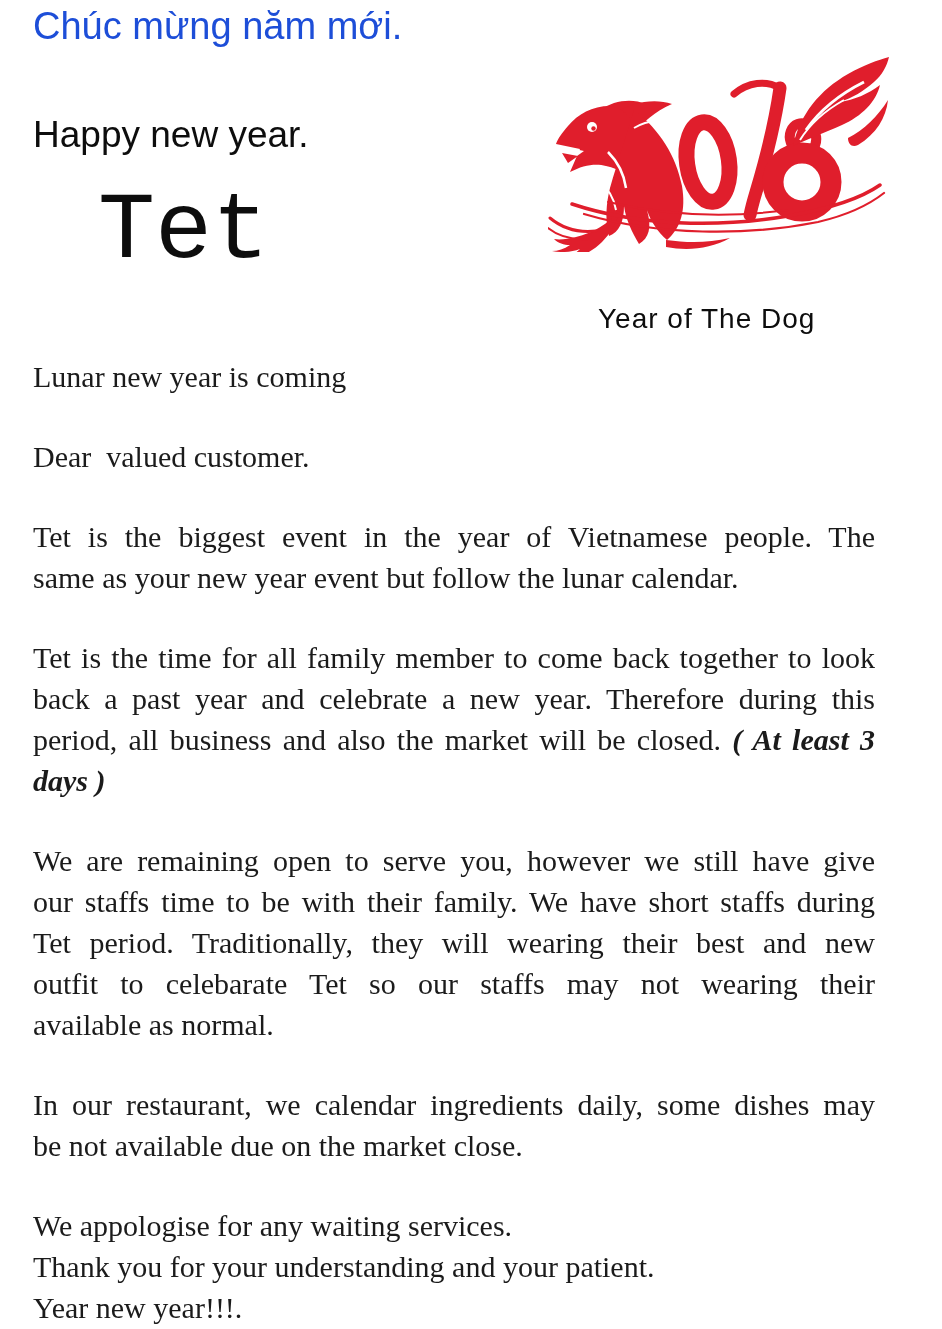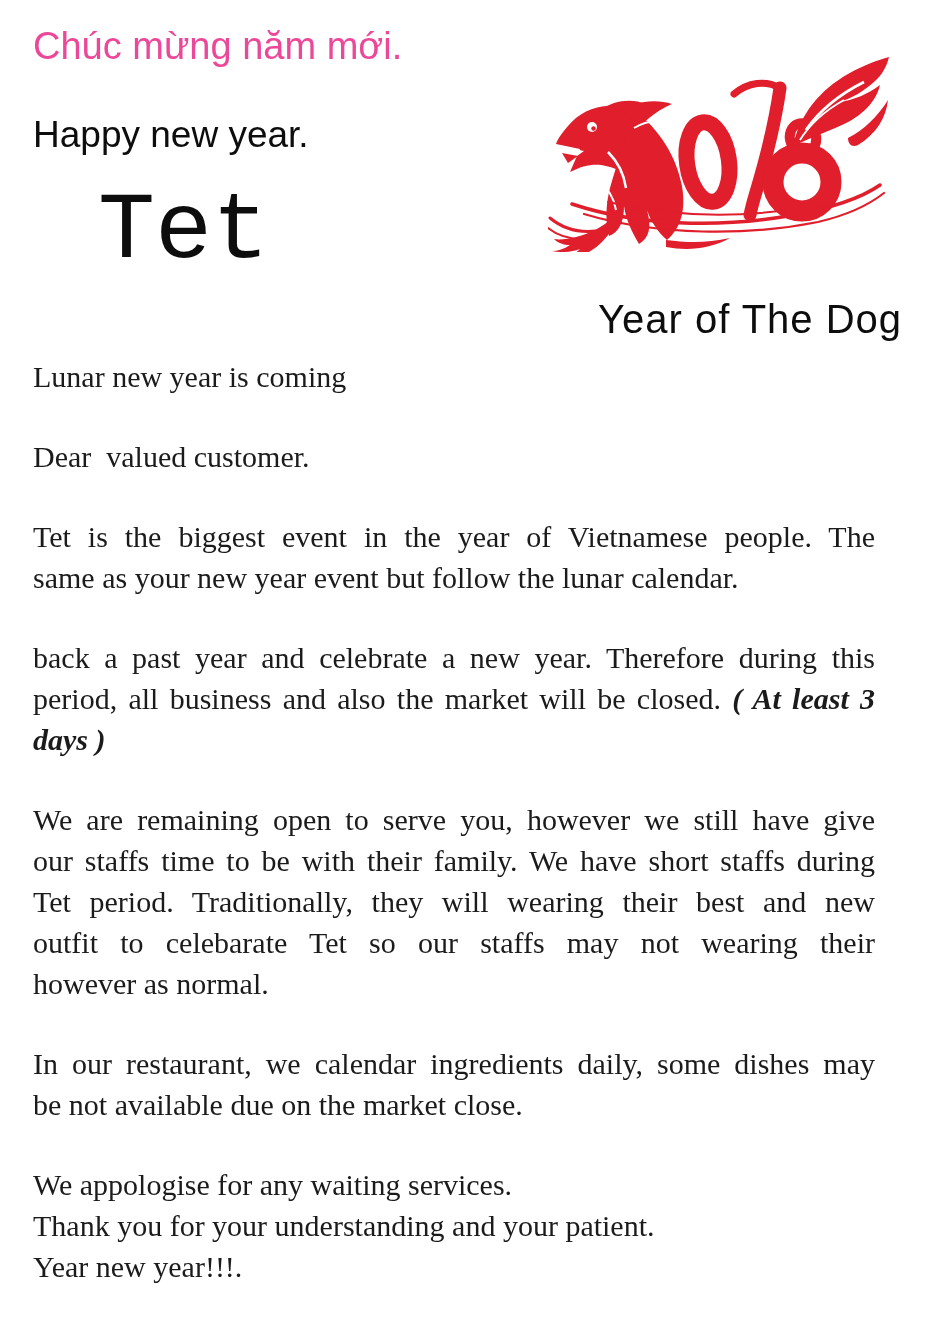--- a/index.html
+++ b/index.html
@@ -6,43 +6,43 @@
   .page{
     position:relative;
     width:942px;
     height:1329px;
     background:#ffffff;
     overflow:hidden;
     font-family:"Liberation Sans","DejaVu Sans",sans-serif;
     color:#111111;
   }
   .h-viet{
-    position:absolute; left:33px; top:22px;
+    position:absolute; left:33px; top:2px;
     font-size:38px; line-height:48px;
     font-family:"Liberation Sans","DejaVu Sans",sans-serif;
-    color:#ec4899; white-space:pre;text-align:right;
+    color:#1d4ed8; white-space:pre;text-align:right;
   }
   .h-en{
     position:absolute; left:33px; top:112px;
     font-size:37px; line-height:46px;
     color:#0d0d0d; white-space:pre;
   }
   .h-tet{
     position:absolute; left:98px; top:182px;
     font-size:95px; line-height:100px;
     color:#0d0d0d;
     font-family:Liberation Mono, monospace;
   }
   .dog-graphic{
     position:absolute; left:548px; top:52px;
     width:350px; height:200px;
   }
   .caption{
     position:absolute; left:598px; top:298px;
-    font-size:40px; line-height:42px; letter-spacing:1px;
+    font-size:28px; line-height:42px; letter-spacing:1px;
     color:#0d0d0d;
   }
   .letter-body{
     position:absolute; left:33px; top:356px;
     width:842px;
     font-family:"Liberation Serif","DejaVu Serif",serif;
     font-size:30px; line-height:41px;
     color:#1b1b1b;
   }
   .paragraph{margin:0 0 39px 0;}
@@ -119,30 +119,31 @@
         <div class="line"><span>Lunar new year is coming</span></div>
       </div>
       <div class="paragraph">
         <div class="line"><span>Dear  valued customer.</span></div>
       </div>
       <div class="paragraph">
         <div class="line justified"><span>Tet is the biggest event in the year of Vietnamese people. The</span></div>
         <div class="line"><span>same as your new year event but follow the lunar calendar.</span></div>
       </div>
       <div class="paragraph">
+        <div class="line justified"><span>Tet is the time for all family member to come back together to look</span></div>
         <div class="line justified"><span>back a past year and celebrate a new year. Therefore during this</span></div>
         <div class="line justified"><span>period, all business and also the market will be closed. </span><span class="bi">( At least 3</span></div>
         <div class="line"><span class="bi">days )</span></div>
       </div>
       <div class="paragraph">
         <div class="line justified"><span>We are remaining open to serve you, however  we still have give</span></div>
         <div class="line justified"><span>our staffs time to be with their family. We have short staffs during</span></div>
         <div class="line justified"><span>Tet period. Traditionally, they will wearing their best and new</span></div>
         <div class="line justified"><span>outfit to celebarate Tet so our staffs may not wearing their</span></div>
-        <div class="line"><span>however as normal.</span></div>
+        <div class="line"><span>available as normal.</span></div>
       </div>
       <div class="paragraph">
         <div class="line justified"><span>In our restaurant, we calendar ingredients daily, some dishes may</span></div>
         <div class="line"><span>be not available due on the market close.</span></div>
       </div>
       <div class="paragraph">
         <div class="line"><span>We appologise for any waiting services.</span></div>
         <div class="line"><span>Thank you for your understanding and your patient.</span></div>
         <div class="line"><span>Year new year!!!.</span></div>
       </div>

